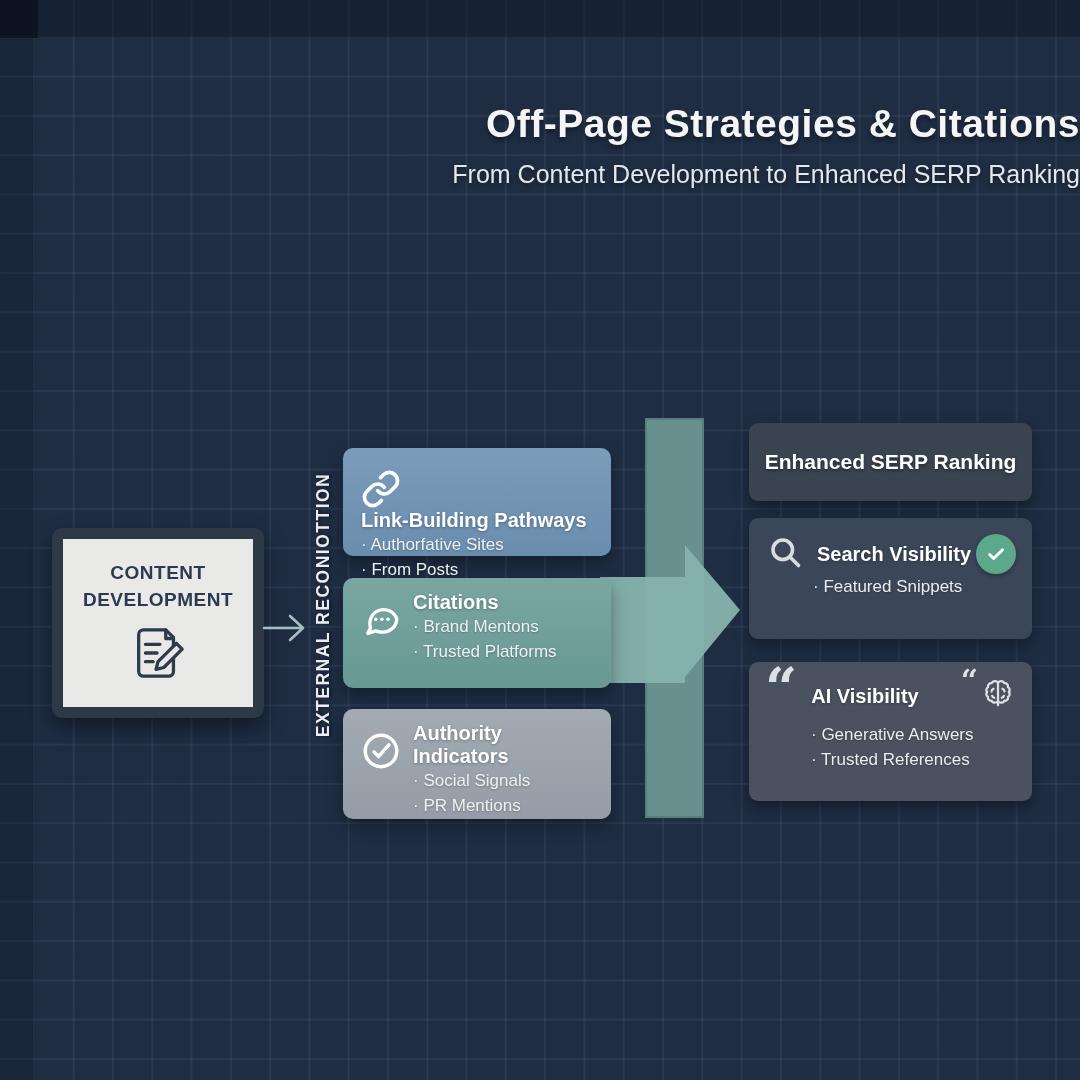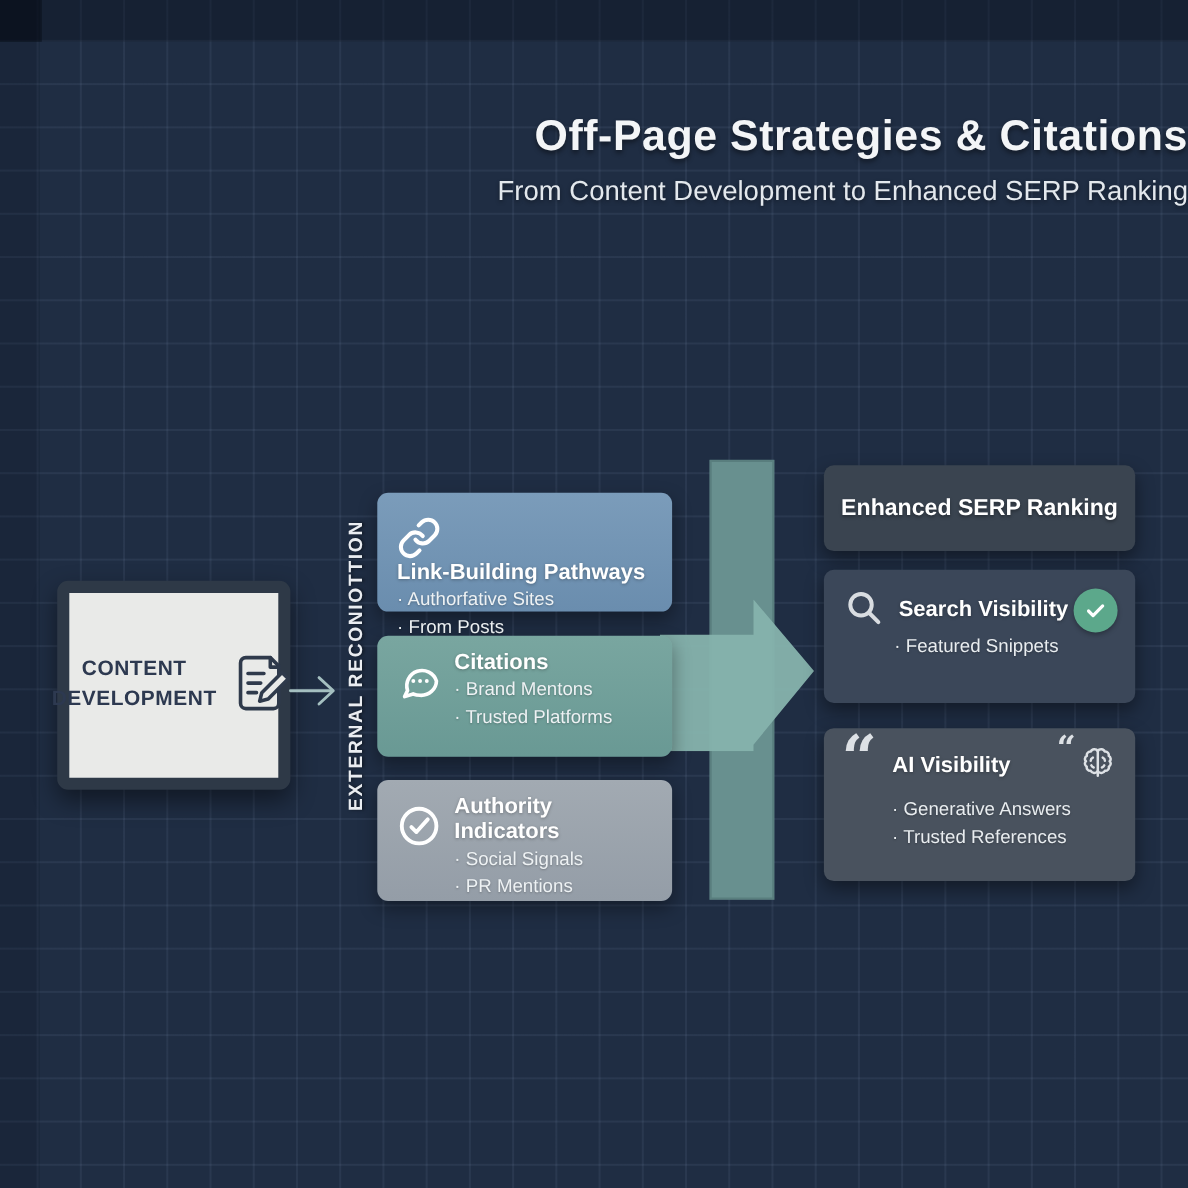--- a/index.html
+++ b/index.html
@@ -20,21 +20,21 @@
   .header{position:absolute;left:0;top:102;width:1080px;text-align:right;z-index:5;}
   .header{top:102px;}
   .title{font-size:39px;font-weight:bold;color:#f3f5f7;letter-spacing:0.5px;text-shadow:0 3px 5px rgba(0,0,0,0.45);}
   .subtitle{margin-top:14px;font-size:25px;color:#e3e8ed;text-shadow:0 2px 4px rgba(0,0,0,0.4);}
 
   
   .content-box{
     position:absolute;left:52px;top:528px;width:212px;height:190px;box-sizing:border-box;
     background:#e9eae8;border:11px solid #2e3947;border-radius:10px;
     box-shadow:0 10px 22px rgba(0,0,0,0.45);
-    display:flex;flex-direction:row;align-items:center;justify-content:center;gap:10px;z-index:4;
+    display:flex;flex-direction:column;align-items:center;justify-content:center;gap:10px;z-index:4;
   }
   .content-label{width:160px;text-align:center;font-size:19px;font-weight:bold;color:#2d3950;letter-spacing:0.5px;line-height:1.4;}
 
   .mini-arrow{position:absolute;left:262px;top:609px;z-index:4;}
 
   .vertical-label{
     position:absolute;left:178px;top:590px;width:290px;height:30px;
     transform:rotate(-90deg);
     display:flex;align-items:center;justify-content:center;
     font-size:17.5px;font-weight:bold;color:#eaedf1;letter-spacing:1.5px;white-space:nowrap;

